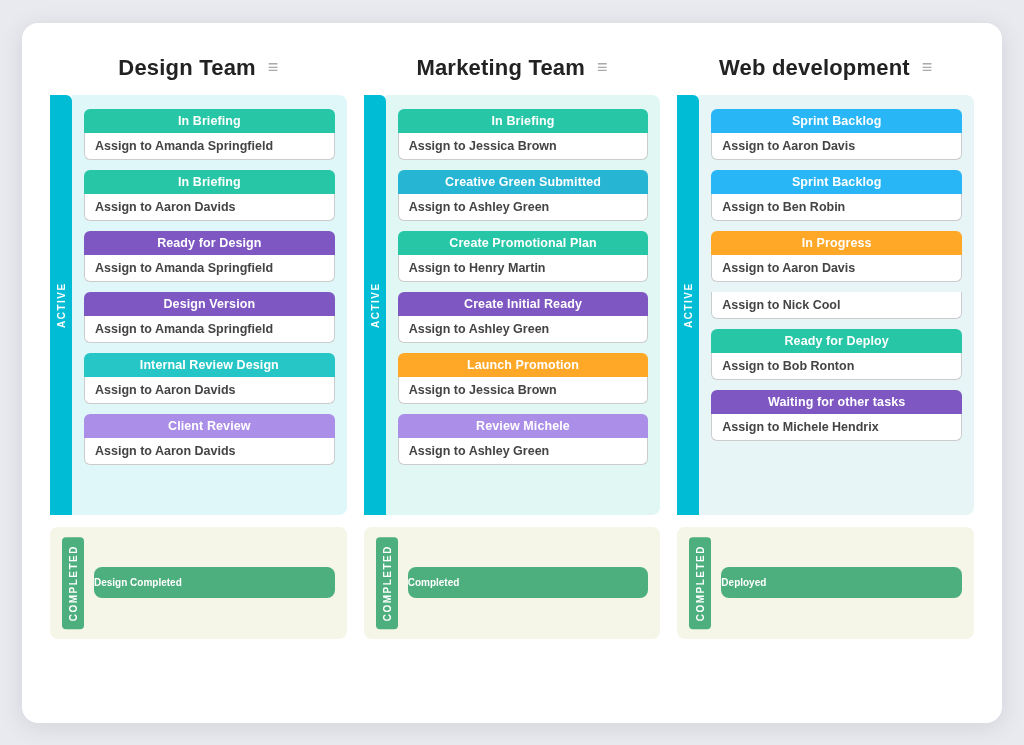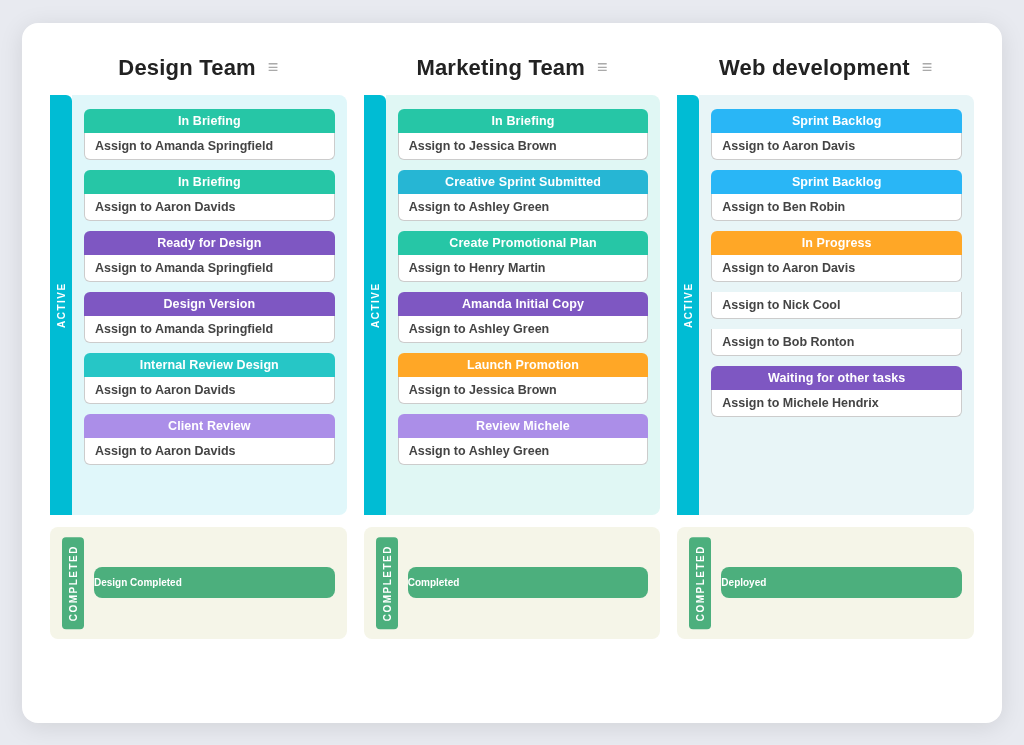--- a/index.html
+++ b/index.html
@@ -223,29 +223,29 @@
           <span class="column-menu-icon">≡</span>
         </div>
         <div class="column-body">
           <div class="active-label-bar active-bar-cyan">ACTIVE</div>
           <div class="active-section active-section-marketing">
             <div class="card">
               <div class="card-status status-in-briefing">In Briefing</div>
               <div class="card-assign">Assign to Jessica Brown</div>
             </div>
             <div class="card">
-              <div class="card-status status-creative-brief">Creative Sprint Submitted</div>
+              <div class="card-status status-creative-brief">Creative Green Submitted</div>
               <div class="card-assign">Assign to Ashley Green</div>
             </div>
             <div class="card">
               <div class="card-status status-create-promo">Create Promotional Plan</div>
               <div class="card-assign">Assign to Henry Martin</div>
             </div>
             <div class="card">
-              <div class="card-status status-create-copy">Amanda Initial Copy</div>
+              <div class="card-status status-create-copy">Create Initial Ready</div>
               <div class="card-assign">Assign to Ashley Green</div>
             </div>
             <div class="card">
               <div class="card-status status-launch-promo">Launch Promotion</div>
               <div class="card-assign">Assign to Jessica Brown</div>
             </div>
             <div class="card">
               <div class="card-status status-review-metrics">Review Michele</div>
               <div class="card-assign">Assign to Ashley Green</div>
             </div>
@@ -276,20 +276,21 @@
               <div class="card-assign">Assign to Ben Robin</div>
             </div>
             <div class="card">
               <div class="card-status status-in-progress">In Progress</div>
               <div class="card-assign">Assign to Aaron Davis</div>
             </div>
             <div class="card">
               <div class="card-assign">Assign to Nick Cool</div>
             </div>
             <div class="card">
+              <div class="card-status status-ready-deploy">Ready for Deploy</div>
               <div class="card-assign">Assign to Bob Ronton</div>
             </div>
             <div class="card">
               <div class="card-status status-waiting-other">Waiting for other tasks</div>
               <div class="card-assign">Assign to Michele Hendrix</div>
             </div>
           </div>
         </div>
         <div class="completed-section">
           <div class="completed-label-bar">COMPLETED</div>

